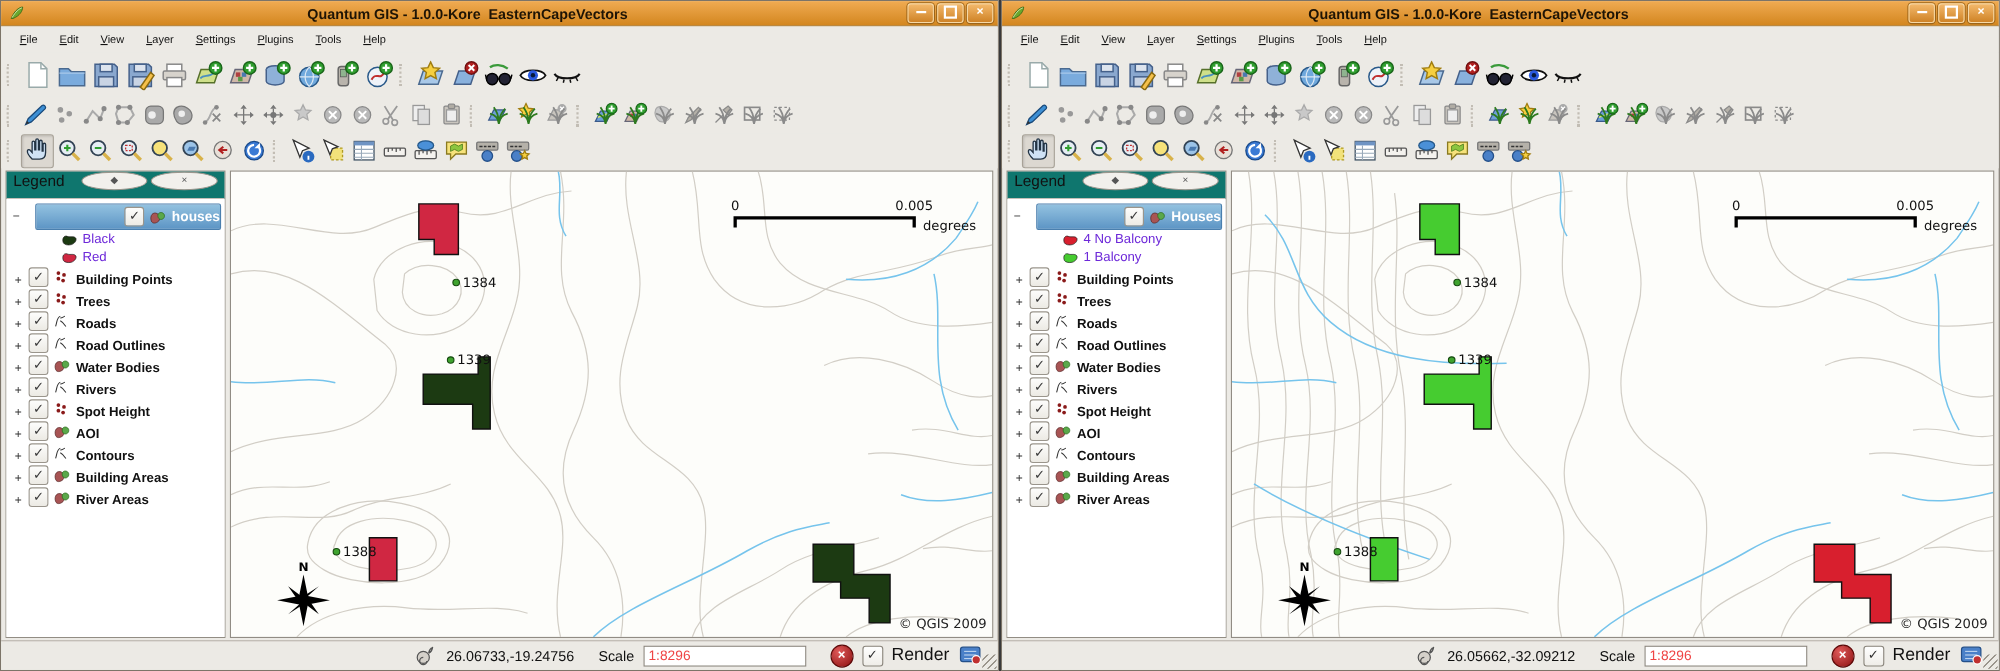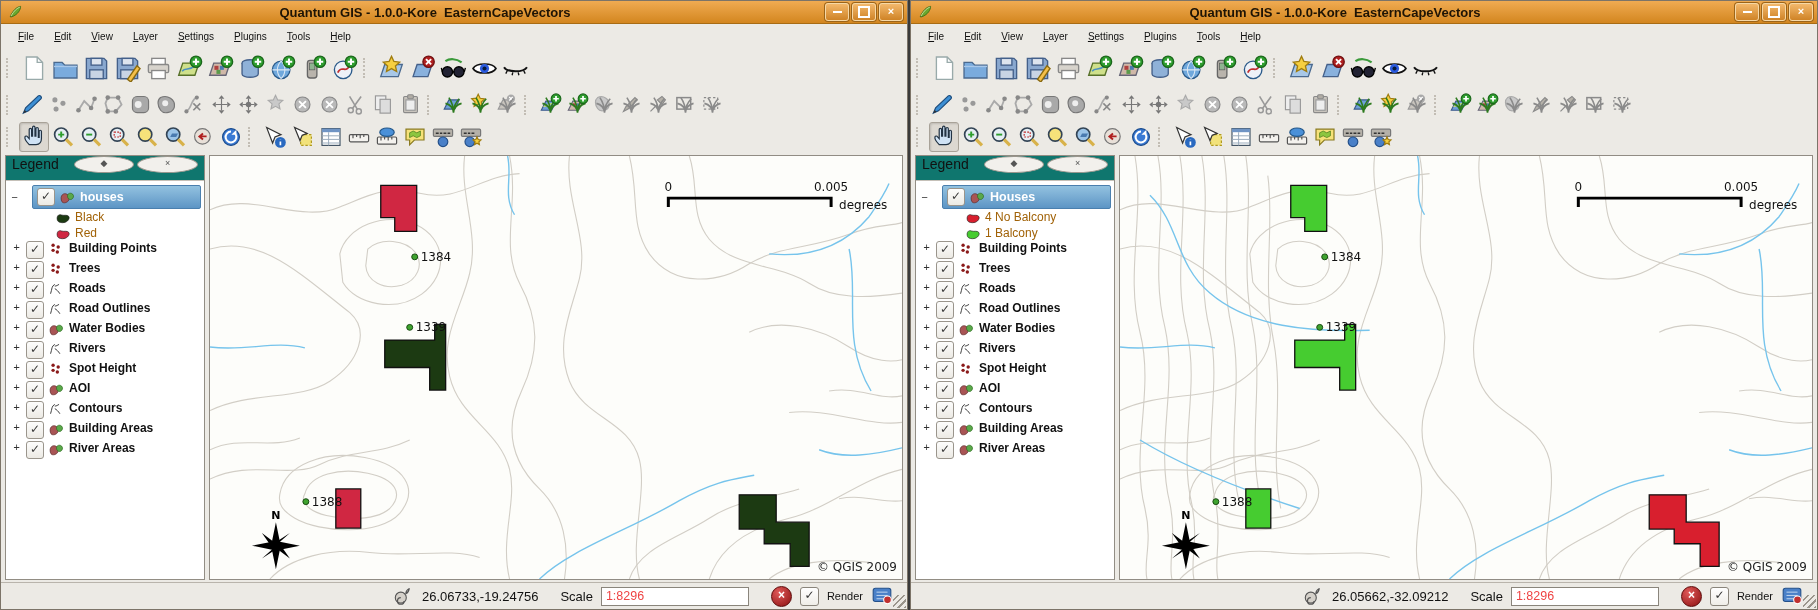--- a/index.html
+++ b/index.html
@@ -24,32 +24,32 @@
   .tb2 .i{width:23px;height:23px;}
   .tb3 .i{width:24px;height:24px;}
   .pressed{background:#dcd8d1;border:1px solid #a8a298;border-radius:3px;box-shadow:inset 1px 1px 2px #00000022;}
   
   .main{flex:1;display:flex;min-height:0;padding:2px 4px;gap:4px;}
   .legend{width:198px;flex:0 0 198px;display:flex;flex-direction:column;border:1px solid #928d84;background:#f6f4f0;}
   .lhead{height:24px;display:flex;padding:0 6px;font-size:14px;color:#111;background:#0f766e;border-bottom:1px solid #c5c0b8;}
   .lhead span{flex:1;}
   .pbtn{width:15px;height:15px;border-radius:50%;border:1px solid #9a958c;background:#f2f0ec;font-size:9px;line-height:13px;text-align:center;color:#555;margin-left:3px;}
   .lbody{flex:1;background:#fff;border:1px solid #fff;padding:3px 0 0 2px;overflow:hidden;}
-  .lrow{display:flex;align-items:flex-start;height:20px;gap:4px;padding-left:2px;}
+  .lrow{display:flex;align-items:flex-end;height:20px;gap:4px;padding-left:2px;}
   .exp{width:11px;font-size:11px;color:#333;text-align:center;flex:0 0 11px;}
   .exp.p::before{content:"+";}
   .exp.m::before{content:"−";}
   .cb{width:16px;height:16px;flex:0 0 16px;border:1px solid #9a958c;border-radius:3px;background:linear-gradient(#fdfdfc,#eceae4);text-align:center;line-height:14px;font-size:12px;color:#3a3a3a;font-weight:bold;}
   .cb::before{content:"✓";}
   .li{width:17px;height:17px;flex:0 0 17px;}
   .lt{font-size:12px;font-weight:bold;color:#111;white-space:nowrap;}
-  .rootrow{height:22px;margin:0 2px 0 12px;background:linear-gradient(#93c2e0,#5d95c5);border:1px solid #4a7fae;border-radius:2px;display:flex;align-items:center;gap:4px;padding-left:4px;}
+  .rootrow{height:22px;margin:0 2px 0 12px;background:linear-gradient(#93c2e0,#5d95c5);border:1px solid #4a7fae;border-radius:2px;display:flex;align-items:center;gap:4px;padding-left:4px;justify-content:flex-end;}
   .rootrow .lt{color:#fff;font-size:12.5px;}
   .crow{display:flex;align-items:center;height:16px;gap:5px;padding-left:46px;}
-  .crow .ct{font-size:12px;font-weight:normal;color:#a16207;}
+  .crow .ct{font-size:12px;font-weight:normal;color:#6d28d9;}
   .sw{width:15px;height:13px;flex:0 0 15px;}
   
   .mapwrap{flex:1;border:1px solid #918c84;background:#fdfdfa;position:relative;min-width:0;}
   .mapsvg{position:absolute;inset:0;width:100%;height:100%;}
   g.cont{stroke:#d2cec6;fill:none;stroke-width:1.1;}
   g.riv{stroke:#76c4ec;fill:none;stroke-width:1.4;}
   .feat{stroke:#111;stroke-width:1.3;}
   .spot{fill:#3fa32f;stroke:#164a10;stroke-width:1;}
   .mlab{font:12px "DejaVu Sans",sans-serif;fill:#111;}
   .cop{font:12px "DejaVu Sans",sans-serif;fill:#222;}
@@ -57,21 +57,21 @@
   .nlab{font:bold 11px "DejaVu Sans",sans-serif;fill:#000;}
   
   .sbar{height:26px;display:flex;align-items:center;background:#eceae5;border-top:1px solid #b9b4ac;padding:0 14px 0 6px;gap:8px;position:relative;}
   .sbar .sp{flex:1;}
   .coords{font-size:13px;color:#111;}
   .sclbl{font-size:13px;color:#111;}
   .scin{width:138px;height:17px;border:1px solid #8a857c;background:#fff;font-size:12.5px;font-family:"Liberation Sans",sans-serif;padding:0 4px;color:#ef4444;}
   .stop{width:19px;height:19px;border-radius:50%;background:radial-gradient(circle at 35% 30%,#e05a5a,#8a0f0f);border:1px solid #5c0808;color:#fff;font-weight:bold;font-size:12px;line-height:17px;text-align:center;}
   .rcb{width:17px;height:17px;border:1px solid #8a857c;border-radius:3px;background:linear-gradient(#fff,#efede8);text-align:center;line-height:15px;font-size:12px;font-weight:bold;color:#333;}
   .rcb::before{content:"✓";}
-  .rlbl{font-size:11px;color:#111;}
+  .rlbl{font-size:16px;color:#111;}
   .sic{width:22px;height:22px;}
   .grip{position:absolute;right:1px;bottom:1px;width:13px;height:13px;background:repeating-linear-gradient(135deg,transparent 0 3px,#9a958c 3px 4.5px);}
   .minb{display:inline-block;width:9px;border-bottom:2px solid #fff;margin-bottom:2px;}
   .maxb{display:inline-block;width:8px;height:8px;border:2px solid #fff;vertical-align:middle;}
 </style>
 </head>
 <body>
 
 <div id="stage">
 

